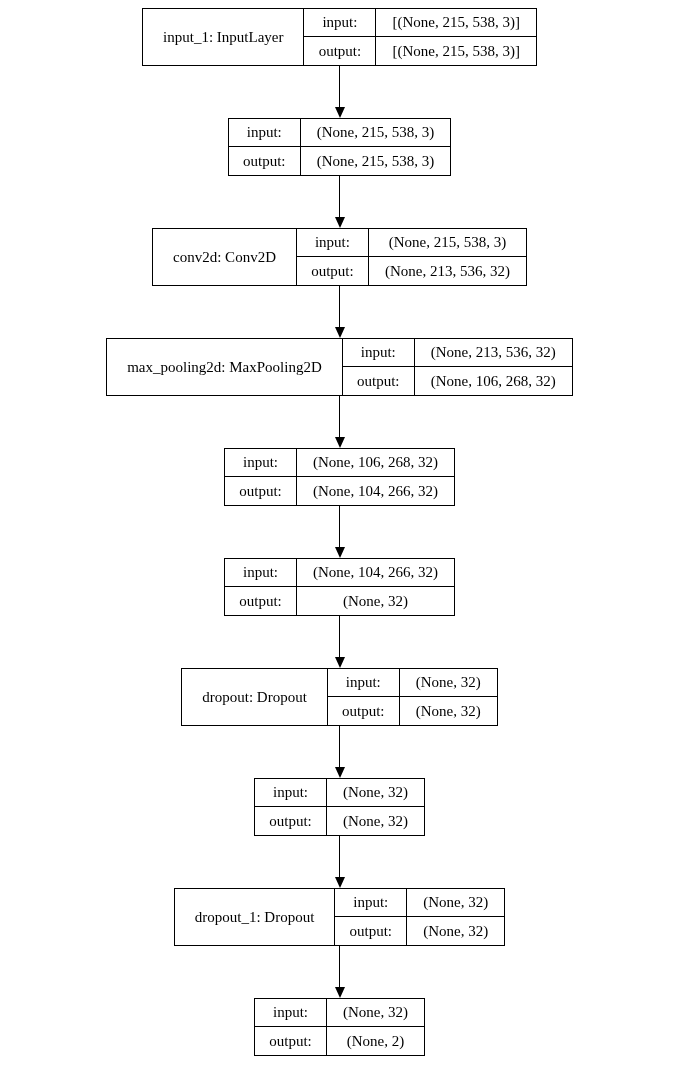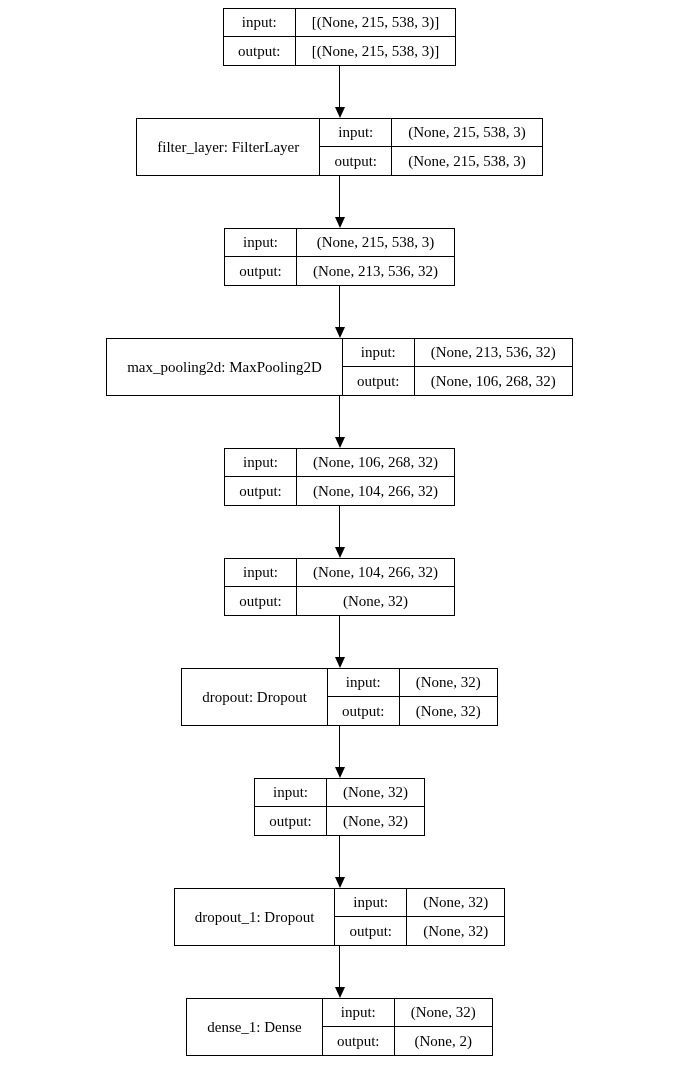--- a/index.html
+++ b/index.html
@@ -80,57 +80,58 @@
     border-right: 5px solid transparent;
     border-top: 11px solid #000000;
   }
 </style>
 </head>
 <body>
 
 <div class="canvas">
 
   <div class="node">
+    <div class="cell-name">input_1: InputLayer</div>
     <div class="io">
       <div class="iorow first">
         <div class="cell-lbl">input:</div>
         <div class="cell-val">[(None, 215, 538, 3)]</div>
       </div>
       <div class="iorow">
         <div class="cell-lbl">output:</div>
         <div class="cell-val">[(None, 215, 538, 3)]</div>
       </div>
     </div>
   </div>
 
   <div class="arrow">
       <div class="line"></div>
       <div class="head"></div>
     </div>
 
   <div class="node">
-    <div class="cell-name">filter_layer: FilterLayer</div>
     <div class="io">
       <div class="iorow first">
         <div class="cell-lbl">input:</div>
         <div class="cell-val">(None, 215, 538, 3)</div>
       </div>
       <div class="iorow">
         <div class="cell-lbl">output:</div>
         <div class="cell-val">(None, 215, 538, 3)</div>
       </div>
     </div>
   </div>
 
   <div class="arrow">
       <div class="line"></div>
       <div class="head"></div>
     </div>
 
   <div class="node">
+    <div class="cell-name">conv2d: Conv2D</div>
     <div class="io">
       <div class="iorow first">
         <div class="cell-lbl">input:</div>
         <div class="cell-val">(None, 215, 538, 3)</div>
       </div>
       <div class="iorow">
         <div class="cell-lbl">output:</div>
         <div class="cell-val">(None, 213, 536, 32)</div>
       </div>
     </div>
@@ -246,21 +247,20 @@
       </div>
     </div>
   </div>
 
   <div class="arrow">
       <div class="line"></div>
       <div class="head"></div>
     </div>
 
   <div class="node">
-    <div class="cell-name">dense_1: Dense</div>
     <div class="io">
       <div class="iorow first">
         <div class="cell-lbl">input:</div>
         <div class="cell-val">(None, 32)</div>
       </div>
       <div class="iorow">
         <div class="cell-lbl">output:</div>
         <div class="cell-val">(None, 2)</div>
       </div>
     </div>

